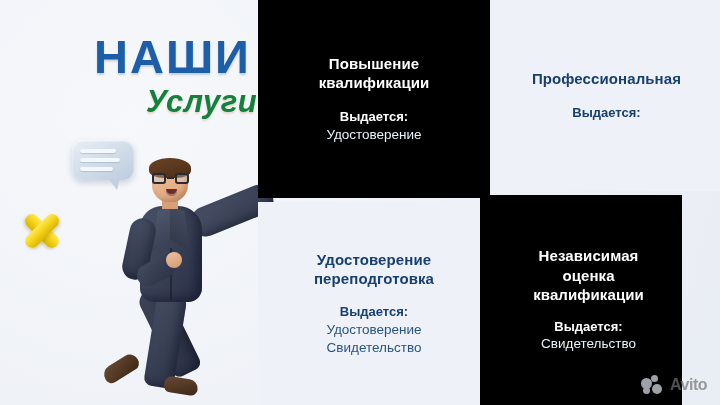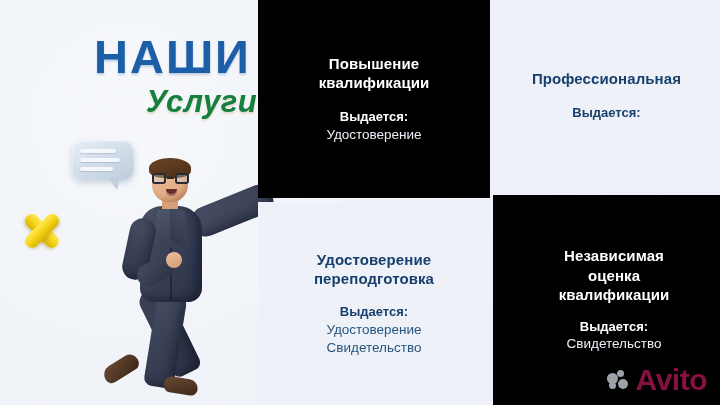--- a/index.html
+++ b/index.html
@@ -27,21 +27,21 @@
     text-align:center;
     box-sizing:border-box;
     padding:6px 10px;
   }
   .panel.blue{background:#000000;}
   .panel.light{background:#eef1f7;}
 
   .p-topcenter{left:258px;top:0px;width:232px;height:198px;}
   .p-topright {left:493px;top:0px;width:227px;height:191px;}
   .p-botcenter{left:258px;top:202px;width:232px;height:203px;}
-  .p-botright {left:493px;top:195px;width:227px;height:210px;padding-left:25px;}
+  .p-botright {left:480px;top:195px;width:202px;height:210px;padding-left:25px;}
 
   .heading{
     font-weight:bold;
     line-height:1.28;
     letter-spacing:.1px;
     margin:0;
   }
   .panel.blue .heading{color:#ffffff;font-size:15px;}
   .panel.light .heading{color:#17406e;font-size:15px;}
 
@@ -199,21 +199,21 @@
     display:flex;align-items:center;gap:5px;
     opacity:.70;
   }
   .avito-dots{position:relative;width:24px;height:20px;}
   .avito-dots span{position:absolute;border-radius:50%;background:#dfe7f0;}
   .avito-dots .d1{left:0;top:3px;width:11px;height:11px;}
   .avito-dots .d2{left:10px;top:0;width:7px;height:7px;}
   .avito-dots .d3{left:2px;top:12px;width:7px;height:7px;}
   .avito-dots .d4{left:11px;top:9px;width:10px;height:10px;}
   .avito-word{
-    font-size:30px;font-weight:bold;color:#be185d;
+    font-size:16px;font-weight:bold;color:#737373;
     letter-spacing:-.5px;line-height:1;
   }
 </style>
 </head>
 <body>
 
 <div class="stage">
 
   <div class="backdrop"></div>
 

